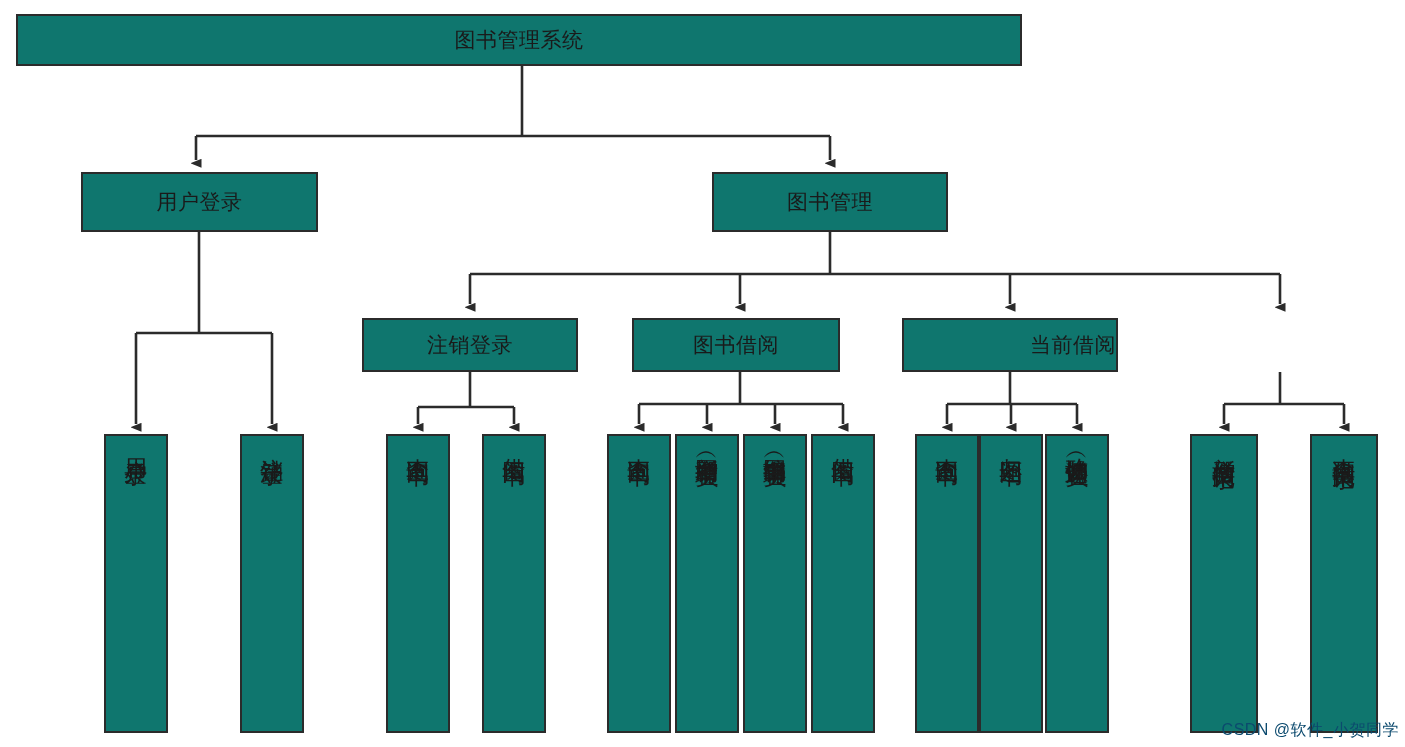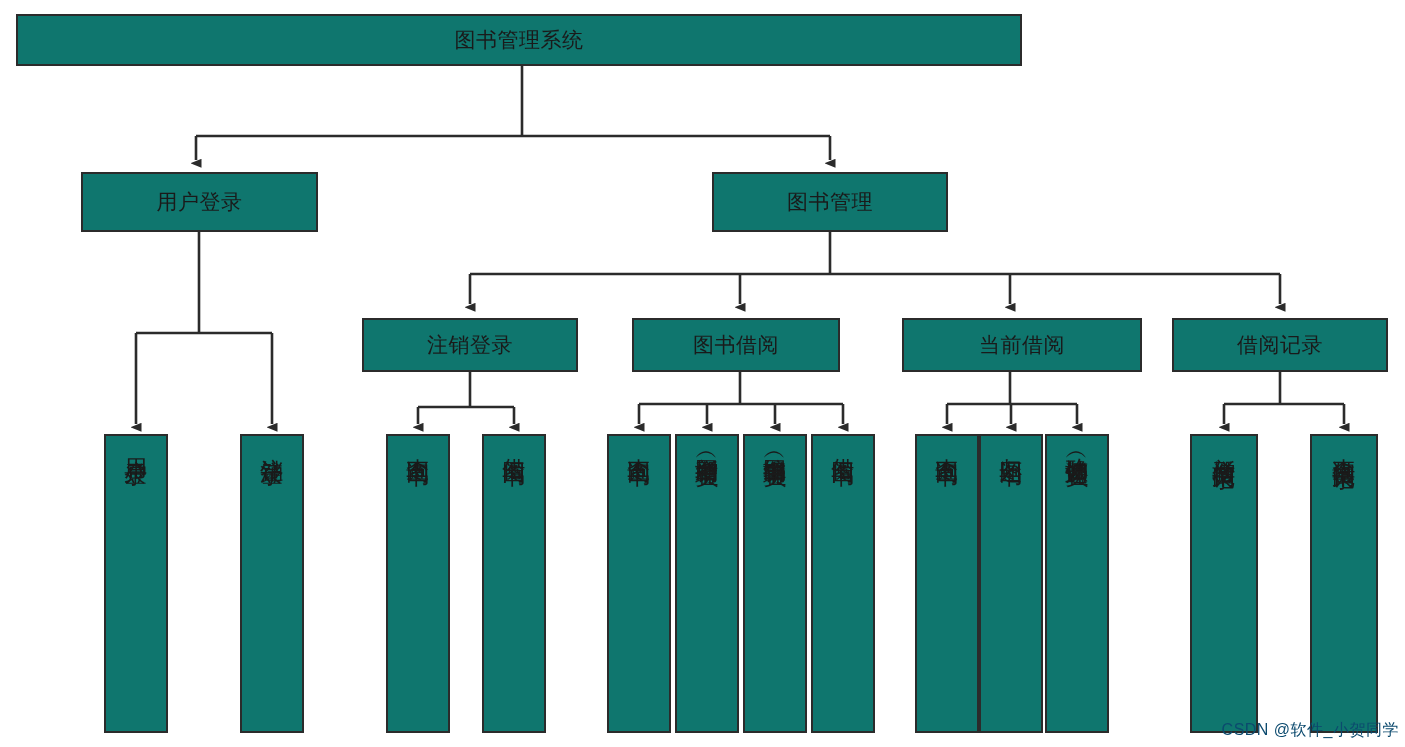--- a/index.html
+++ b/index.html
@@ -134,25 +134,22 @@
   <div class="node horiz" style="left:712px; top:172px; width:236px; height:60px;">
     <span class="lbl">图书管理</span>
   </div>
 
   <div class="node horiz" style="left:362px; top:318px; width:216px; height:54px;">
     <span class="lbl">注销登录</span>
   </div>
   <div class="node horiz" style="left:632px; top:318px; width:208px; height:54px;">
     <span class="lbl">图书借阅</span>
   </div>
-  <div class="node horiz" style="left:902px; top:318px; width:240px; height:54px;">
+  <div class="node horiz" style="left:902px; top:318px; width:216px; height:54px;justify-content:flex-end;">
     <span class="lbl">当前借阅</span>
-  </div>
-  <div class="node horiz" style="left:1172px; top:318px; width:216px; height:54px;">
-    <span class="lbl">借阅记录</span>
   </div>
 
   <div class="node vert" style="left:104px; top:434px; width:64px; height:299px;">
     <span class="lbl">用户登录</span>
   </div>
   <div class="node vert" style="left:240px; top:434px; width:64px; height:299px;">
     <span class="lbl">注销登录</span>
   </div>
 
   <div class="node vert" style="left:386px; top:434px; width:64px; height:299px;">

